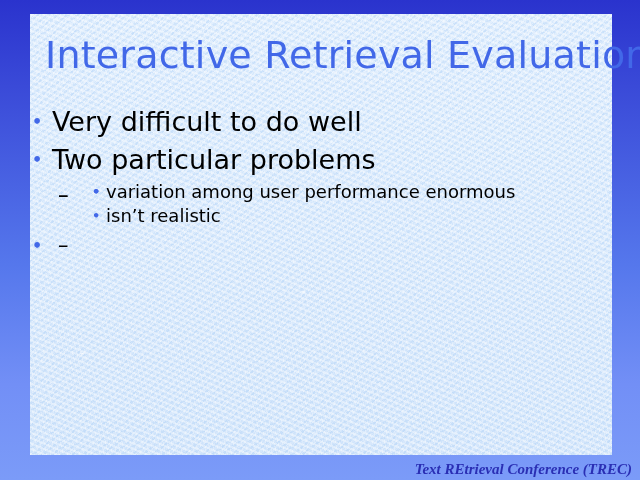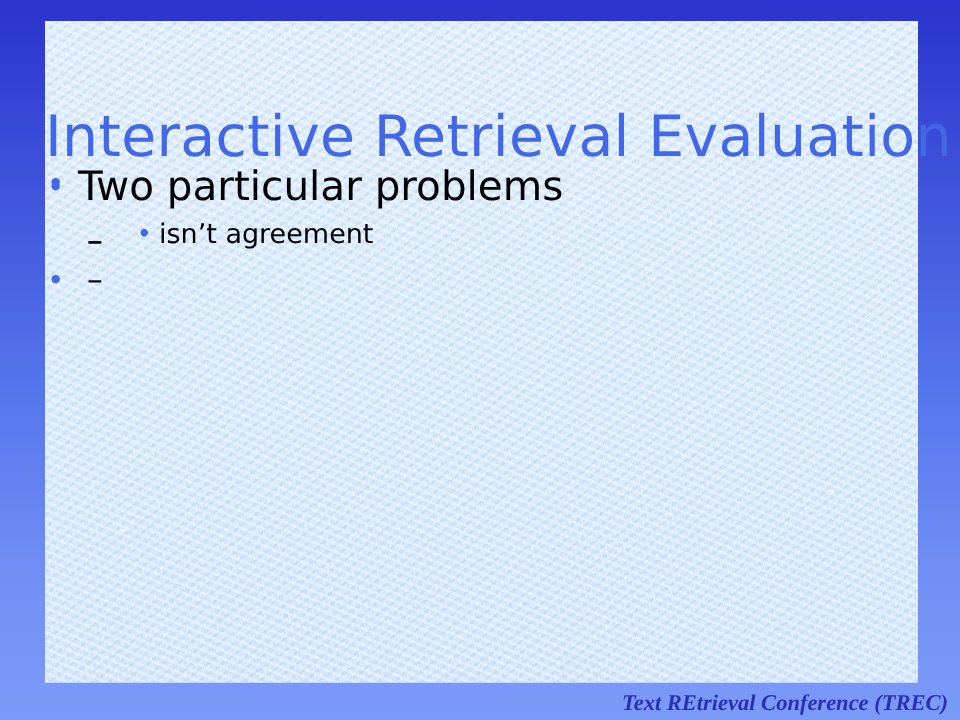--- a/index.html
+++ b/index.html
@@ -40,29 +40,28 @@
       repeating-linear-gradient(23deg,  rgba(255,255,255,.38) 0 2px, rgba(255,255,255,0) 2px 5px),
       repeating-linear-gradient(-37deg, rgba(172,207,246,.34) 0 2px, rgba(172,207,246,0) 2px 6px),
       repeating-linear-gradient(77deg,  rgba(255,255,255,.26) 0 1px, rgba(255,255,255,0) 1px 4px),
       repeating-linear-gradient(131deg, rgba(184,216,250,.26) 0 1px, rgba(184,216,250,0) 1px 3px),
       linear-gradient(#e2effd, #d6e7fb);
   }
 
   
   #title {
     position: absolute;
-    left: 30px;
+    left: 45px;
     top: 33px;
     width: 584px;
     font-size: 38px;
     line-height: 44px;
     letter-spacing: .2px;
     color: #4268e8;
     white-space: nowrap;
-    margin-top: 36px;
   }
 
   
   #body {
     position: absolute;
     left: 30px;
     top: 104px;
     width: 584px;
   }
 
@@ -146,20 +145,21 @@
 <div id="slide">
 
   <div id="panel"></div>
 
   <div id="title">Interactive Retrieval Evaluation</div>
 
   <div id="body">
 
     <div class="line lvl1">
       <span class="bullet">•</span>
+      <span class="txt">Very difficult to do well</span>
     </div>
 
     <div class="line lvl1">
       <span class="bullet">•</span>
       <span class="txt">Two particular problems</span>
     </div>
 
     <div class="line lvl2">
       <span class="bullet">–</span>
     </div>
@@ -167,25 +167,26 @@
     <div class="line lvl3">
       <span class="bullet">•</span>
     </div>
 
     <div class="line lvl2">
       <span class="bullet">–</span>
     </div>
 
     <div class="line lvl3">
       <span class="bullet">•</span>
+      <span class="txt">variation among user performance enormous</span>
     </div>
 
     <div class="line lvl3">
       <span class="bullet">•</span>
-      <span class="txt">isn’t agreement</span>
+      <span class="txt">isn’t realistic</span>
     </div>
 
     <div class="line lvl1">
       <span class="bullet">•</span>
     </div>
 
     <div class="line lvl2">
       <span class="bullet">–</span>
     </div>
 

